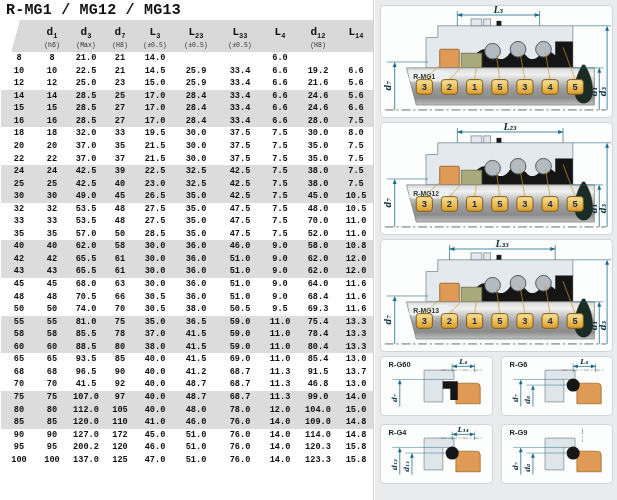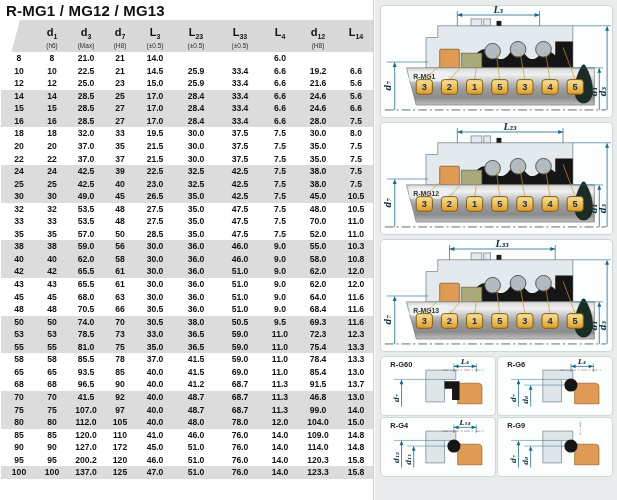--- a/index.html
+++ b/index.html
@@ -1,20 +1,20 @@
 <!DOCTYPE html>
 <html><head>
 <meta charset="utf-8">
 <style>
   html,body{margin:0;padding:0;background:#ffffff;}
   body{width:617px;height:500px;overflow:hidden;font-family:"Liberation Sans",sans-serif;}
   .page{position:relative;width:617px;height:500px;background:#fff;}
 
   
-  .left{position:absolute;left:0;top:0;width:374px;height:500px;border-right:1px solid #cdd1d3;box-sizing:border-box;background:#fff;}
+  .left{position:absolute;left:0;top:0;width:374px;height:500px;border-right:1px solid #cdd1d3;box-sizing:border-box;background:#fff;font-family:Liberation Mono, monospace;}
   .title{font-size:15px;font-weight:bold;color:#101010;margin:2px 0 1px 6px;letter-spacing:.2px;}
   table.dims{border-collapse:collapse;table-layout:fixed;width:372px;margin-left:1px;}
   table.dims col.c-size{width:36px}
   table.dims col.c0{width:30px} table.dims col.c1{width:38px} table.dims col.c2{width:30px}
   table.dims col.c3{width:40px} table.dims col.c4{width:42px} table.dims col.c5{width:46px}
   table.dims col.c6{width:34px} table.dims col.c7{width:42px} table.dims col.c8{width:34px}
   thead th{background:#d9d9d9;padding:2px 0 3px 0;text-align:center;vertical-align:top;}
   thead th.corner{background:linear-gradient(105deg,#ffffff 42%,#d9d9d9 43%);}
   .h-main{font-size:11px;font-weight:bold;color:#111;line-height:11px;}
   .h-main sub{font-size:7px;}
@@ -22,21 +22,21 @@
   tbody tr{height:12.55px;}
   tbody td{font-size:8.6px;font-weight:bold;color:#111;text-align:center;padding:0;line-height:12.55px;white-space:nowrap;}
   tbody tr:nth-child(6n+4) td,
   tbody tr:nth-child(6n+5) td,
   tbody tr:nth-child(6n+6) td{background:#dcdcdc;}
 
   
   .right{position:absolute;left:375px;top:0;width:242px;height:500px;background:#e9ebec;box-sizing:border-box;padding:5px 4px 0 5px;}
   .card{background:#fcfdfd;border:1px solid #d1d5d7;border-radius:4px;box-sizing:border-box;overflow:hidden;}
   .card.big{height:113px;margin-bottom:4px;}
-  .seat-grid{display:grid;grid-template-columns:1fr 1fr;gap:1px;}
+  .seat-grid{display:grid;grid-template-columns:1fr 1fr;gap:8px;}
   .card.seat{height:60px;}
   .card svg{display:block;width:100%;height:100%;}
 
   .dimtxt{font-family:"DejaVu Serif",serif;font-style:italic;font-weight:bold;font-size:8.5px;fill:#14313e;}
   .dimtxt2{font-family:"DejaVu Serif",serif;font-style:italic;font-weight:bold;font-size:7.5px;fill:#14313e;}
   .nametxt{font-family:"Liberation Sans",sans-serif;font-weight:bold;font-size:7px;fill:#333;}
   .seatname{font-family:"Liberation Sans",sans-serif;font-weight:bold;font-size:8px;fill:#222;}
   .tagtxt{font-family:"Liberation Sans",sans-serif;font-weight:bold;font-size:9.5px;fill:#202e50;}
 </style>
 </head>
@@ -247,32 +247,20 @@
             <td>57.0</td>
             <td>50</td>
             <td>28.5</td>
             <td>35.0</td>
             <td>47.5</td>
             <td>7.5</td>
             <td>52.0</td>
             <td>11.0</td>
           </tr>
           <tr>
-            <td>38</td>
-            <td>38</td>
-            <td>59.0</td>
-            <td>56</td>
-            <td>30.0</td>
-            <td>36.0</td>
-            <td>46.0</td>
-            <td>9.0</td>
-            <td>55.0</td>
-            <td>10.3</td>
-          </tr>
-          <tr>
             <td>40</td>
             <td>40</td>
             <td>62.0</td>
             <td>58</td>
             <td>30.0</td>
             <td>36.0</td>
             <td>46.0</td>
             <td>9.0</td>
             <td>58.0</td>
             <td>10.8</td>
@@ -331,32 +319,20 @@
             <td>74.0</td>
             <td>70</td>
             <td>30.5</td>
             <td>38.0</td>
             <td>50.5</td>
             <td>9.5</td>
             <td>69.3</td>
             <td>11.6</td>
           </tr>
           <tr>
-            <td>53</td>
-            <td>53</td>
-            <td>78.5</td>
-            <td>73</td>
-            <td>33.0</td>
-            <td>36.5</td>
-            <td>59.0</td>
-            <td>11.0</td>
-            <td>72.3</td>
-            <td>12.3</td>
-          </tr>
-          <tr>
             <td>55</td>
             <td>55</td>
             <td>81.0</td>
             <td>75</td>
             <td>35.0</td>
             <td>36.5</td>
             <td>59.0</td>
             <td>11.0</td>
             <td>75.4</td>
             <td>13.3</td>
@@ -364,20 +340,32 @@
           <tr>
             <td>58</td>
             <td>58</td>
             <td>85.5</td>
             <td>78</td>
             <td>37.0</td>
             <td>41.5</td>
             <td>59.0</td>
             <td>11.0</td>
             <td>78.4</td>
+            <td>13.3</td>
+          </tr>
+          <tr>
+            <td>60</td>
+            <td>60</td>
+            <td>88.5</td>
+            <td>80</td>
+            <td>38.0</td>
+            <td>41.5</td>
+            <td>59.0</td>
+            <td>11.0</td>
+            <td>80.4</td>
             <td>13.3</td>
           </tr>
           <tr>
             <td>65</td>
             <td>65</td>
             <td>93.5</td>
             <td>85</td>
             <td>40.0</td>
             <td>41.5</td>
             <td>69.0</td>

